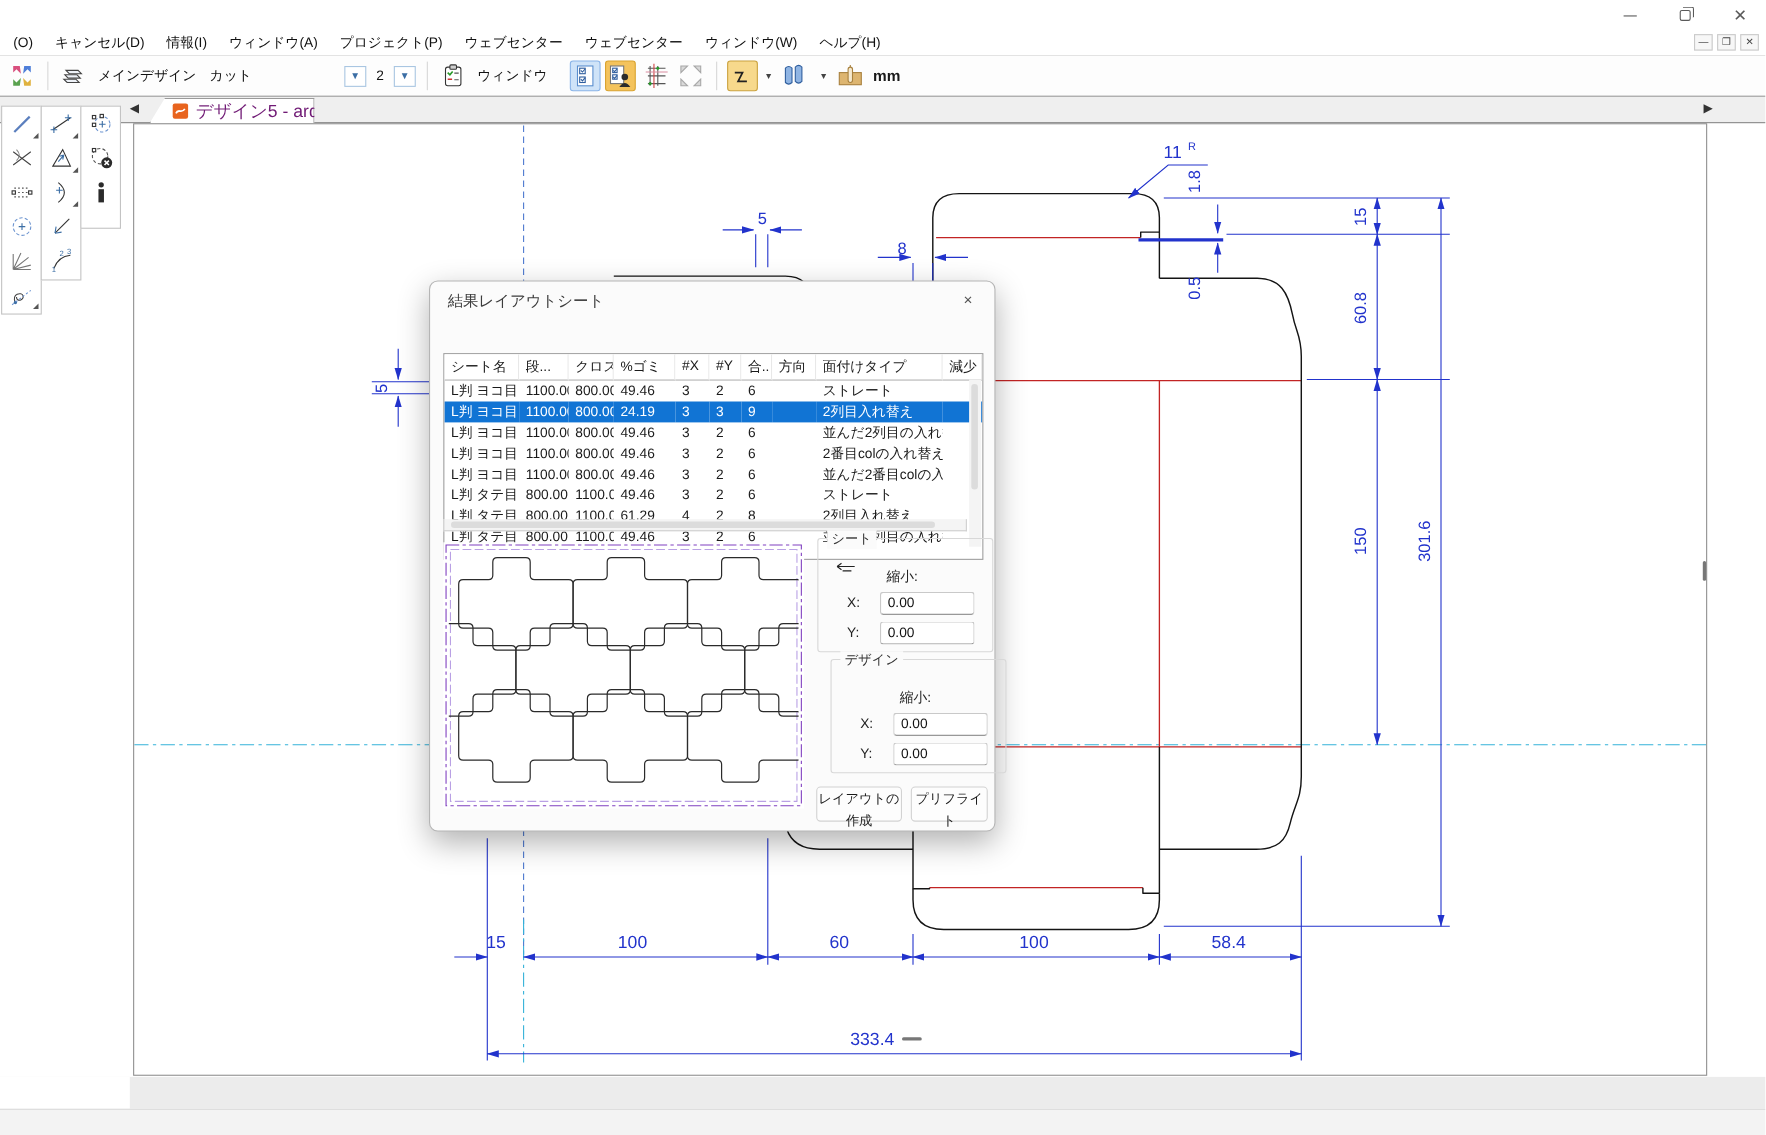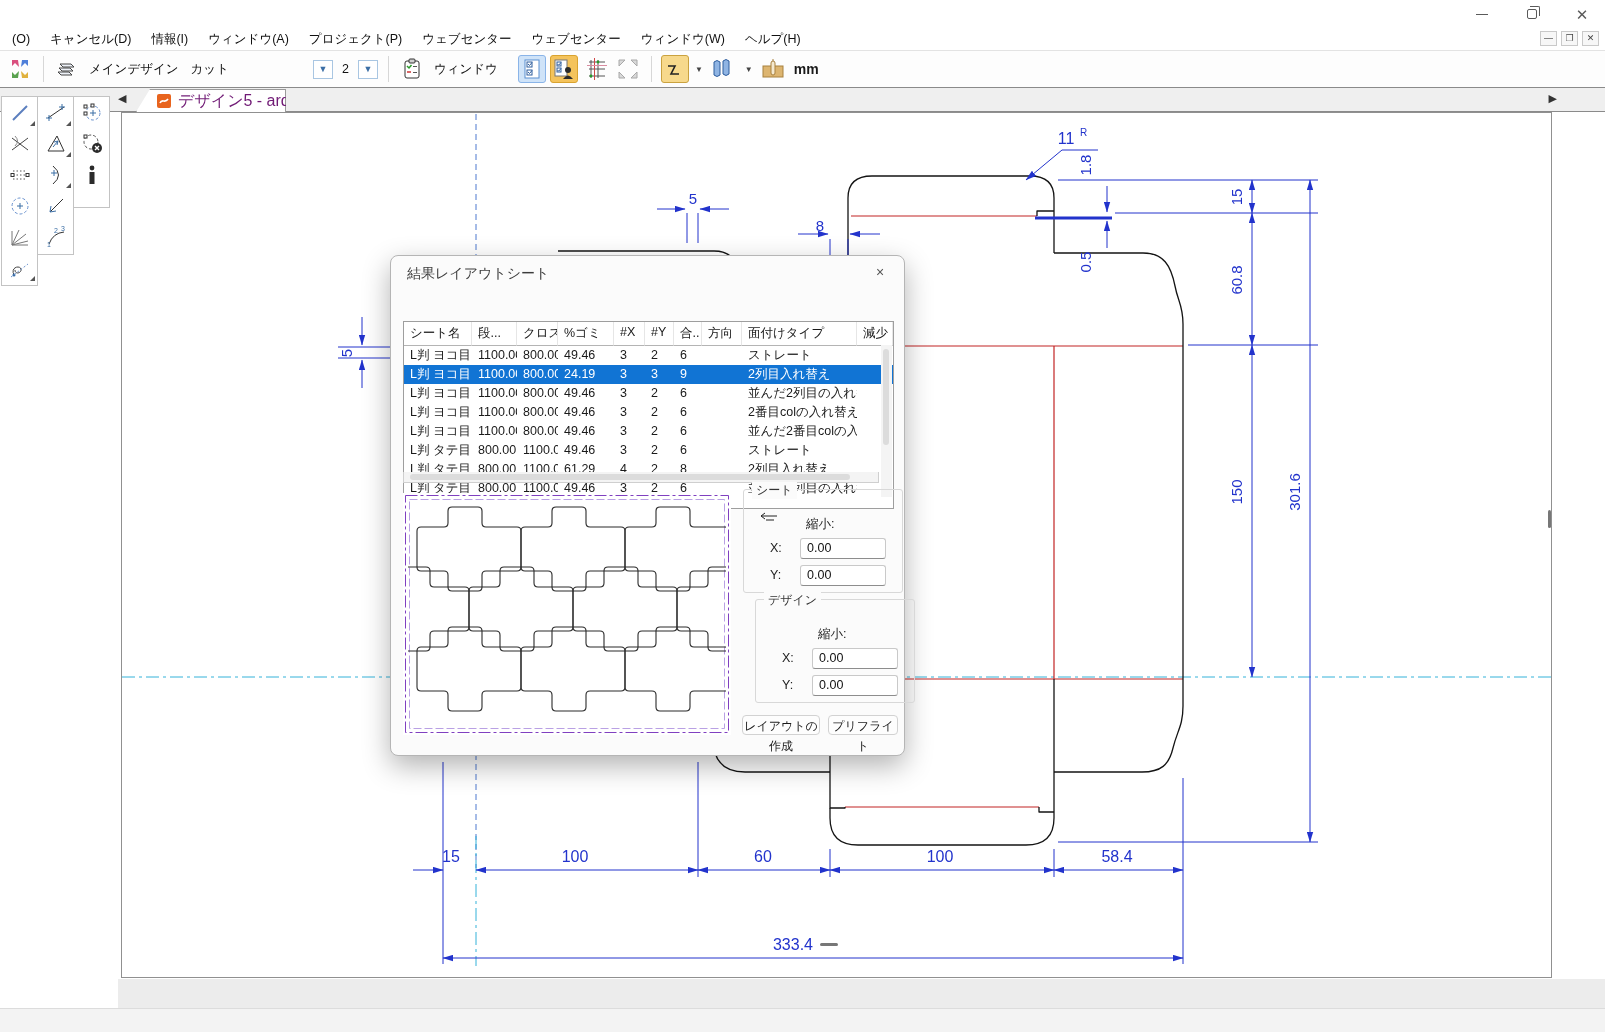--- a/index.html
+++ b/index.html
@@ -81,21 +81,21 @@
 
   .group { position:absolute; width:160px; height:104px; border:1px solid #d8d8d8; border-radius:3px; }
   .group.sheet { left:352px; top:233px; }
   .group.design { left:364px; top:343px; }
   .group-label { position:absolute; left:8px; top:-8px; background:#fbfbfb; padding:0 4px; font-size:12px; color:#333; }
   .shrink-label { position:absolute; left:62px; top:26px; font-size:12.5px; color:#222; }
   .xy-label { position:absolute; left:26px; font-size:12.5px; color:#222; }
   .field { position:absolute; left:56px; width:86px; height:21px; background:#fff; border:1px solid #c9c9c9; border-bottom:1px solid #8d8d8d; border-radius:3px; font-size:12.5px; line-height:19px; padding-left:6px; color:#111; }
   .flip-icon { position:absolute; left:14px; top:18px; }
 
-  .dlg-btn { position:absolute; top:459px; height:20px; background:#fdfdfd; border:1px solid #d2d2d2; border-radius:4px; font-size:12px; color:#1a1a1a; text-align:center; line-height:20px; }
+  .dlg-btn { position:absolute; top:459px; height:32px; background:#fdfdfd; border:1px solid #d2d2d2; border-radius:4px; font-size:12px; color:#1a1a1a; text-align:center; line-height:20px; }
   .btn-create { left:351px; width:78px; }
   .btn-cancel { left:437px; width:70px; }
 
   svg text.dim { fill:#2233cc; font-size:15px; font-family:"Liberation Sans",sans-serif; }
   svg text.dim.big { font-size:16px; }
 </style>
 </head>
 <body>
 
 <div class="titlebar">

